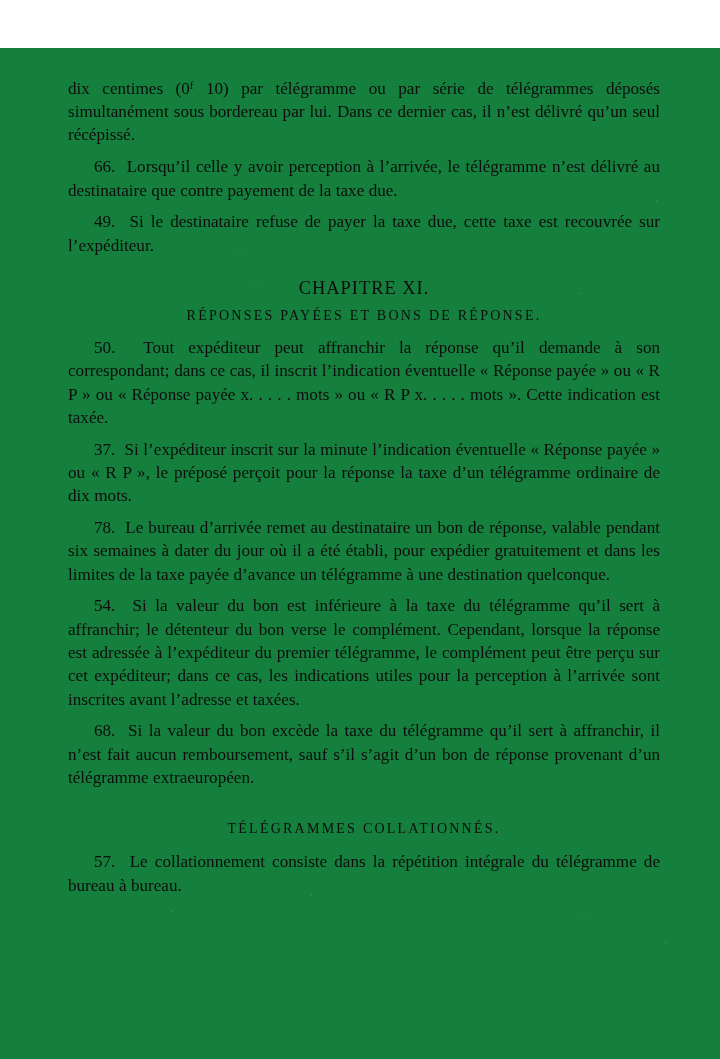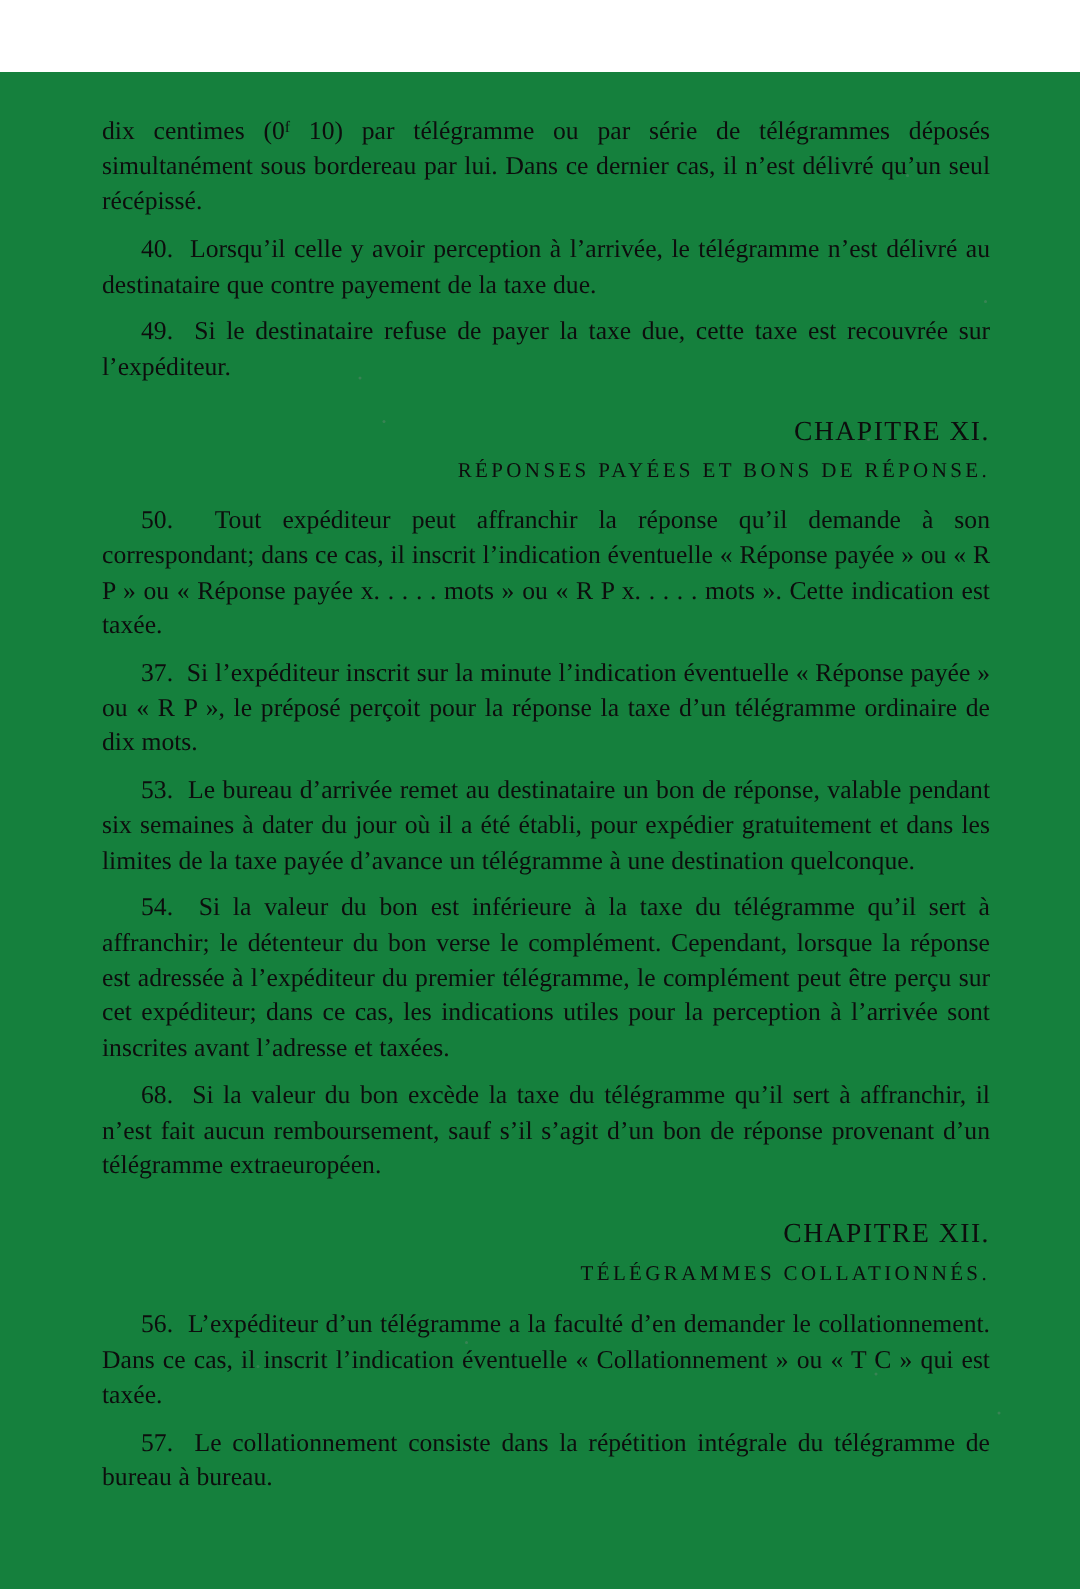--- a/index.html
+++ b/index.html
@@ -50,21 +50,21 @@
   }
 
   
   .para.first {
     text-indent: 0;
   }
 
   
   .chapter {
     margin: 0;
-    text-align: right;
+    text-align: center;
   }
   .chapter-title {
     font-size: 18.4px;
     line-height: 22px;
     letter-spacing: 0.055em;
     margin: 0;
     font-weight: normal;
   }
   .chapter-sub {
     font-size: 14px;
@@ -100,52 +100,50 @@
 </style>
 </head>
 <body>
 
 <div class="page">
 
   <div class="textblock">
 
     <p class="para first"><span>dix centimes (0</span><span class="sup-f">f</span><span> 10) par télégramme ou par série de télégrammes déposés simultanément sous bordereau par lui. Dans ce dernier cas, il n’est délivré qu’un seul récépissé.</span></p>
 
-    <p class="para num"><span>40.</span>&nbsp; <span>Lorsqu’il celle y avoir perception à l’arrivée, le télégramme n’est délivré au destinataire que contre payement de la taxe due.</span></p>
+    <p class="para num"><span>66.</span>&nbsp; <span>Lorsqu’il celle y avoir perception à l’arrivée, le télégramme n’est délivré au destinataire que contre payement de la taxe due.</span></p>
 
     <p class="para num"><span>49.</span>&nbsp; <span>Si le destinataire refuse de payer la taxe due, cette taxe est re­couvrée sur l’expéditeur.</span></p>
 
     <div class="gap-before-chapter"></div>
     <div class="chapter">
       <h2 class="chapter-title">CHAPITRE XI.</h2>
       <div class="gap-after-chaptitle"></div>
       <h3 class="chapter-sub">RÉPONSES PAYÉES ET BONS DE RÉPONSE.</h3>
     </div>
     <div class="gap-after-chapter"></div>
 
     <p class="para num"><span>50.</span>&nbsp; <span>Tout expéditeur peut affranchir la réponse qu’il demande à son correspondant; dans ce cas, il inscrit l’indication éventuelle « Réponse payée » ou « R P » ou « Réponse payée x. . . . . mots » ou « R P x. . . . . mots ». Cette indication est taxée.</span></p>
 
     <p class="para num"><span>37.</span>&nbsp; <span>Si l’expéditeur inscrit sur la minute l’indication éventuelle « Réponse payée » ou « R P », le préposé perçoit pour la réponse la taxe d’un télégramme ordinaire de dix mots.</span></p>
 
 
-    <p class="para num"><span>53.</span>&nbsp; <span>Le bureau d’arrivée remet au destinataire un bon de réponse, valable pendant six semaines à dater du jour où il a été établi, pour expédier gratuitement et dans les limites de la taxe payée d’avance un télégramme à une destination quelconque.</span></p>
+    <p class="para num"><span>78.</span>&nbsp; <span>Le bureau d’arrivée remet au destinataire un bon de réponse, valable pendant six semaines à dater du jour où il a été établi, pour expédier gratuitement et dans les limites de la taxe payée d’avance un télégramme à une destination quelconque.</span></p>
 
     <p class="para num"><span>54.</span>&nbsp; <span>Si la valeur du bon est inférieure à la taxe du télégramme qu’il sert à affranchir; le détenteur du bon verse le complément. Cepen­dant, lorsque la réponse est adressée à l’expéditeur du premier télé­gramme, le complément peut être perçu sur cet expéditeur; dans ce cas, les indications utiles pour la perception à l’arrivée sont inscrites avant l’adresse et taxées.</span></p>
 
     <p class="para num"><span>68.</span>&nbsp; <span>Si la valeur du bon excède la taxe du télégramme qu’il sert à affranchir, il n’est fait aucun remboursement, sauf s’il s’agit d’un bon de réponse provenant d’un télégramme extraeuropéen.</span></p>
 
     <div class="gap-before-chapter2"></div>
     <div class="chapter">
-      <h2 class="chapter-title">CHAPITRE XII.</h2>
       <div class="gap-after-chaptitle"></div>
       <h3 class="chapter-sub">TÉLÉGRAMMES COLLATIONNÉS.</h3>
     </div>
     <div class="gap-after-chapter2"></div>
 
-    <p class="para num"><span>56.</span>&nbsp; <span>L’expéditeur d’un télégramme a la faculté d’en demander le collationnement. Dans ce cas, il inscrit l’indication éventuelle « Col­lationnement » ou « T C » qui est taxée.</span></p>
 
     <p class="para num"><span>57.</span>&nbsp; <span>Le collationnement consiste dans la répétition intégrale du télégramme de bureau à bureau.</span></p>
 
   </div>
 
   <div class="speckle" style="left:239px;top:203px;width:2px;height:2px;"></div>
   <div class="speckle" style="left:255px;top:232px;width:2px;height:2px;"></div>
   <div class="speckle" style="left:578px;top:244px;width:2px;height:2px;"></div>
   <div class="speckle" style="left:604px;top:68px;width:2px;height:2px;"></div>
   <div class="speckle" style="left:656px;top:152px;width:2px;height:2px;"></div>

